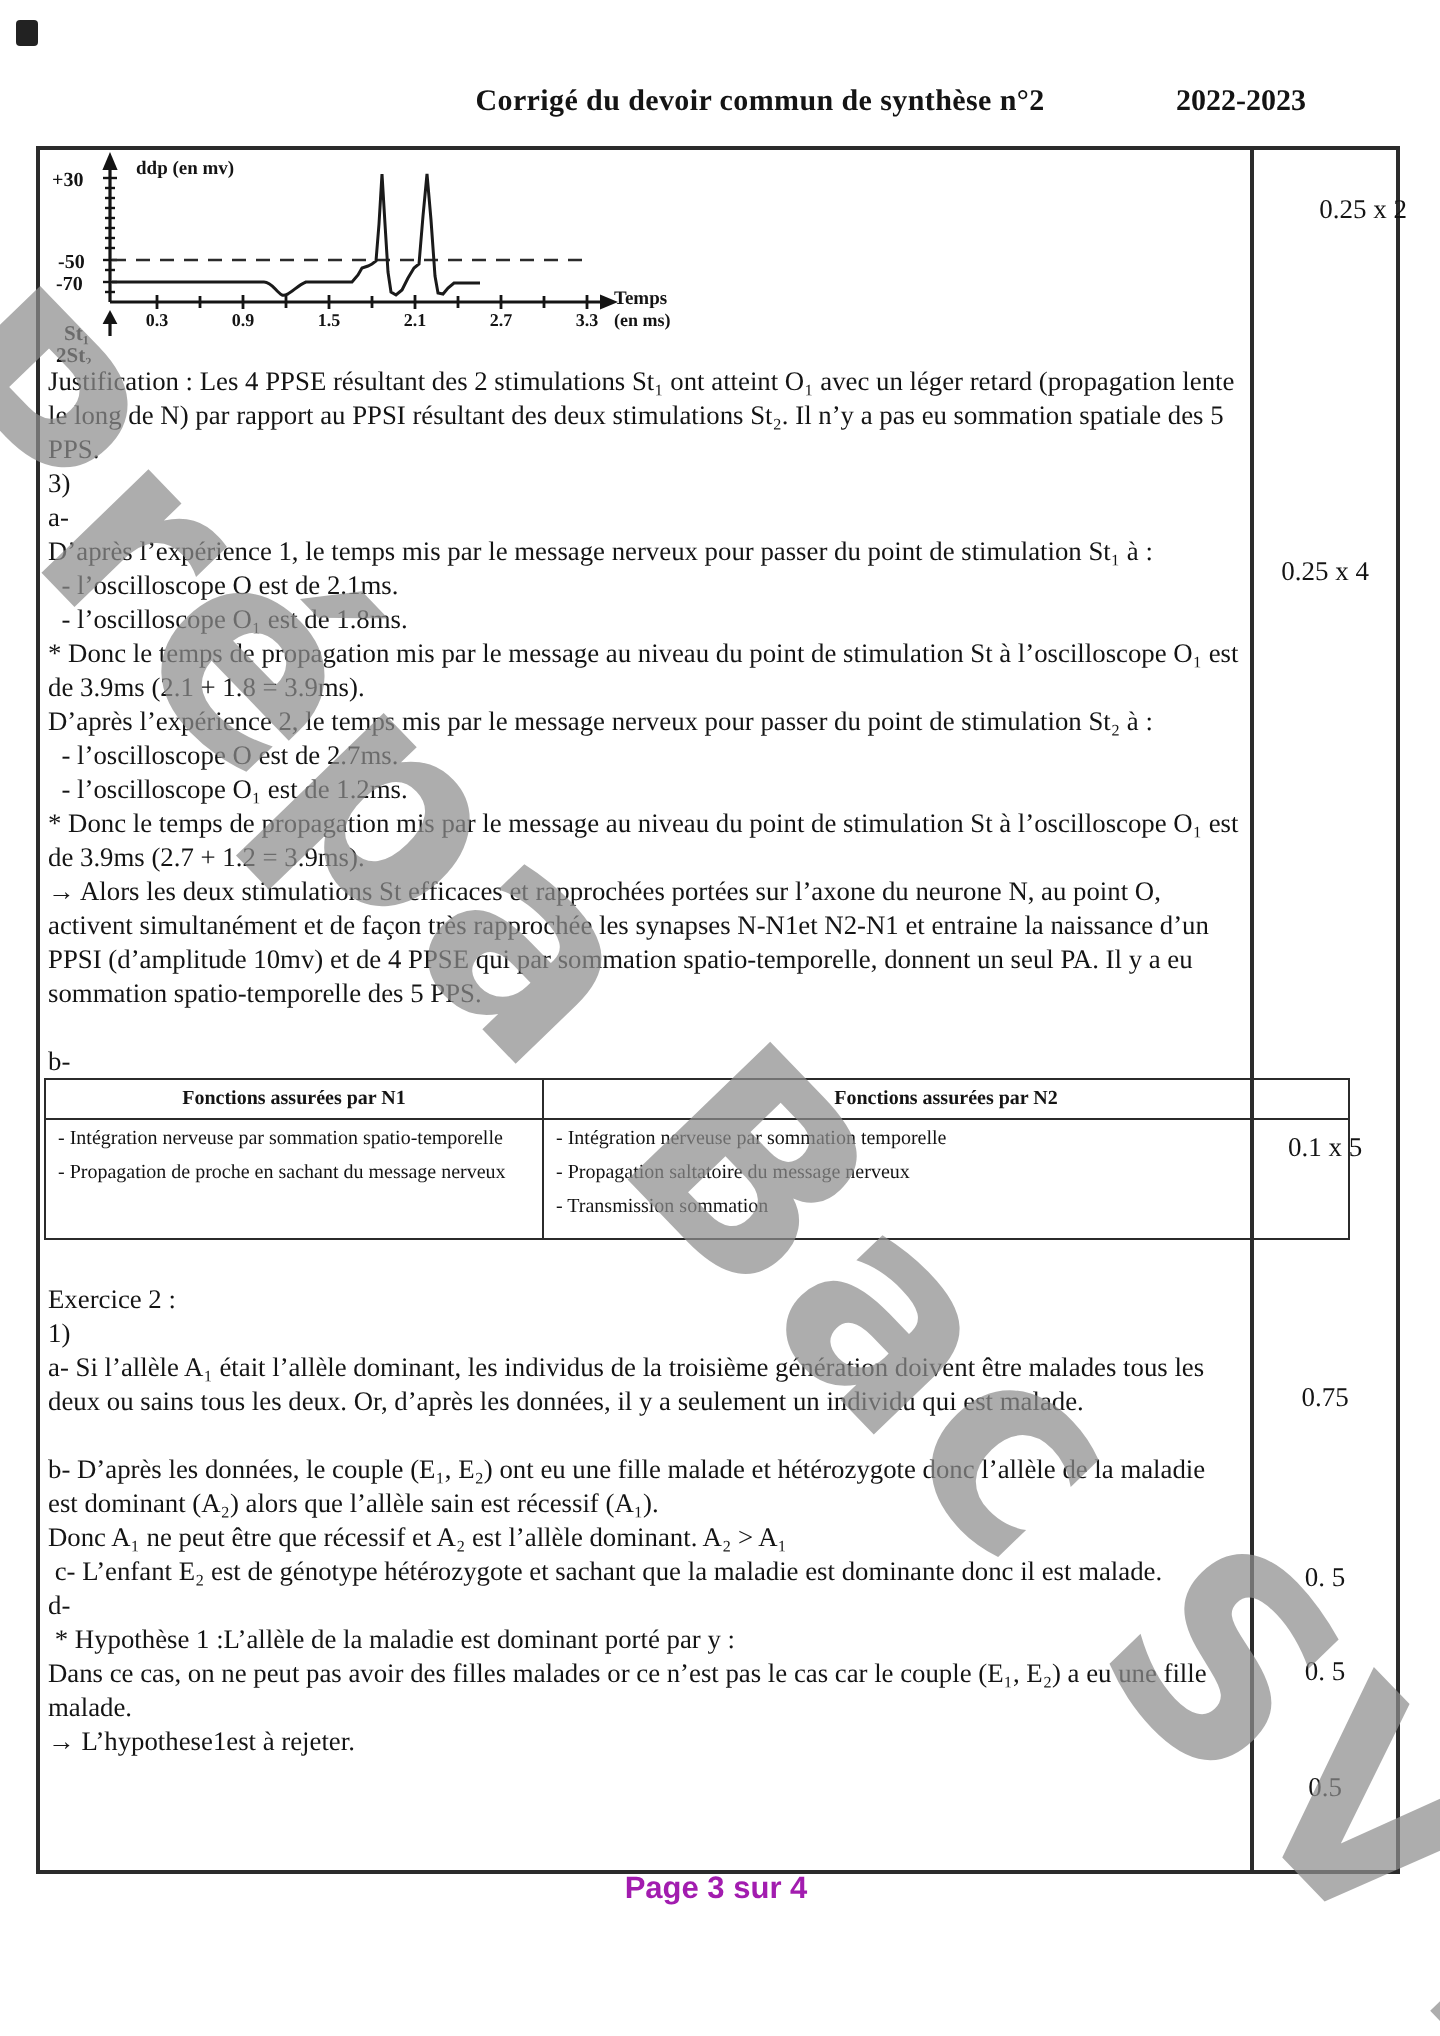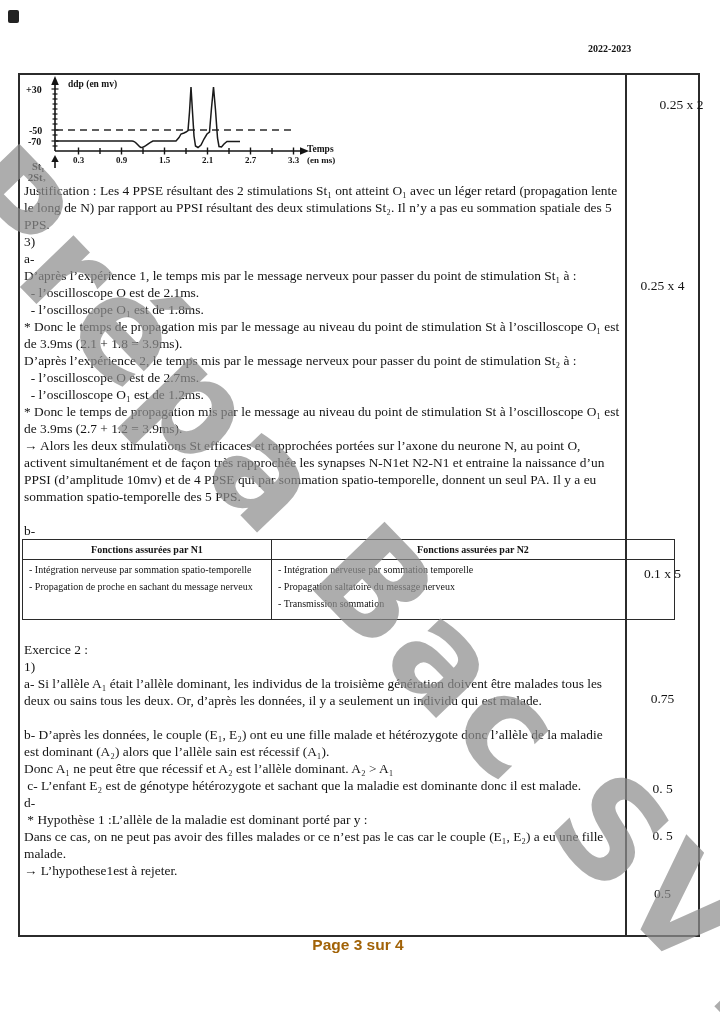--- a/index.html
+++ b/index.html
@@ -5,21 +5,21 @@
   html,body{margin:0;padding:0;background:#ffffff;}
   .page{
     position:relative;width:720px;height:1018px;background:#ffffff;
     font-family:"Liberation Serif",serif;color:#141414;overflow:hidden;
   }
   .corner-mark{position:absolute;left:8px;top:10px;width:11px;height:13px;background:#222;border-radius:2px;}
   .header-title{
     position:absolute;top:43px;left:60px;width:640px;text-align:center;
     font-weight:bold;font-size:15px;letter-spacing:0.2px;
   }
-  .header-year{position:absolute;top:43px;left:588px;font-weight:bold;font-size:10px;}
+  .header-year{position:absolute;top:43px;left:588px;font-weight:bold;font-size:15px;}
   .main-box{
     position:absolute;left:18px;top:73px;width:678px;height:860px;
     border:2px solid #2b2b2b;display:flex;background:transparent;
   }
   .content-col{width:605px;position:relative;}
   .score-col{flex:1;border-left:2px solid #2b2b2b;position:relative;font-size:13.5px;}
   .score{position:absolute;width:100%;text-align:center;}
   .score:nth-child(1){top:22px;padding-left:19px;}
   .score:nth-child(2){top:203px;}
   .score:nth-child(3){top:491px;}
@@ -34,37 +34,38 @@
   .para b{font-weight:normal;}
   .fn-table{border-collapse:collapse;margin:0 0 0 2px;width:653px;font-size:10px;line-height:17px;table-layout:fixed;}
   .fn-table th,.fn-table td{border:1.6px solid #2b2b2b;}
   .fn-table th{font-weight:bold;text-align:center;padding:1px 4px;}
   .fn-table td{vertical-align:top;padding:1px 6px 7px 6px;}
   .fn-table .c1{width:240px;}
   .cell-line{white-space:pre-wrap;}
   #paras-bottom{margin-top:21px;}
   .footer{
     position:absolute;top:936px;left:18px;width:680px;text-align:center;
-    font-family:"Liberation Sans",sans-serif;font-weight:bold;font-size:15.5px;color:#a16207;
+    font-family:"Liberation Sans",sans-serif;font-weight:bold;font-size:15.5px;color:#a21caf;
   }
   .watermark{
     position:absolute;left:30px;top:116px;z-index:40;pointer-events:none;
     font-family:"DejaVu Sans",sans-serif;font-weight:bold;font-size:136px;
     letter-spacing:5px;color:rgba(142,142,142,0.72);white-space:nowrap;
     transform:rotate(46deg);transform-origin:0 0;
   }
   svg text{font-family:"Liberation Serif",serif;fill:#141414;font-weight:bold;}
 </style>
 </head>
 <body>
 
 <div class="page">
 
   <div class="corner-mark"></div>
 
+  <div class="header-title">Corrigé du devoir commun de synthèse n°2</div>
   <div class="header-year">2022-2023</div>
 
   <div class="main-box">
     <div class="content-col">
 
       <svg class="graph-svg" width="340" height="106" viewBox="0 0 340 106">
 
         <line x1="35" y1="75" x2="35" y2="6" stroke="#141414" stroke-width="1.6"></line>
         <polygon points="35,0 31.2,9 38.8,9" fill="#141414"></polygon>
 

